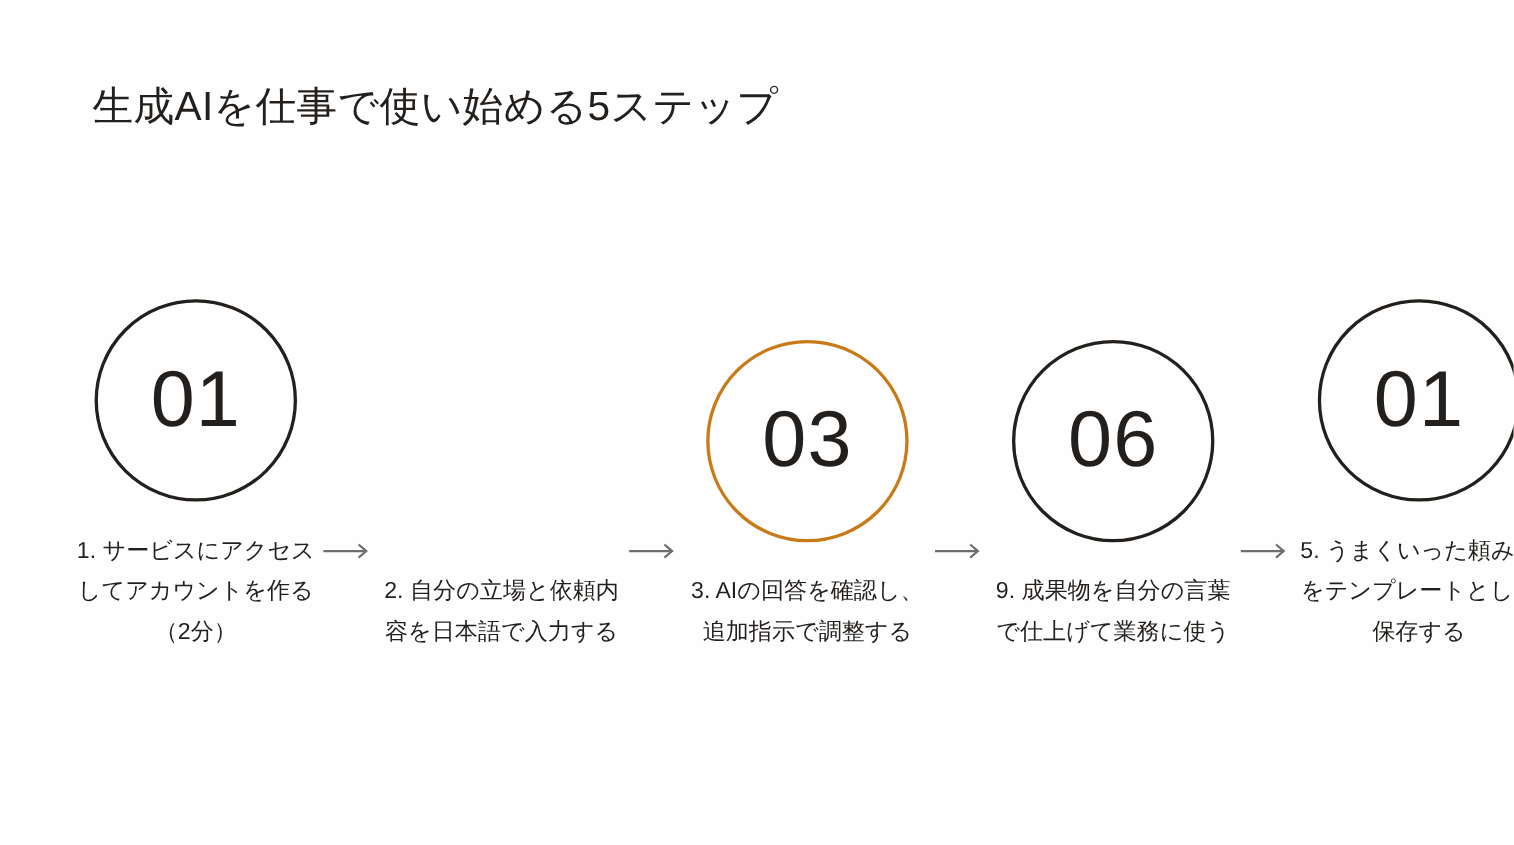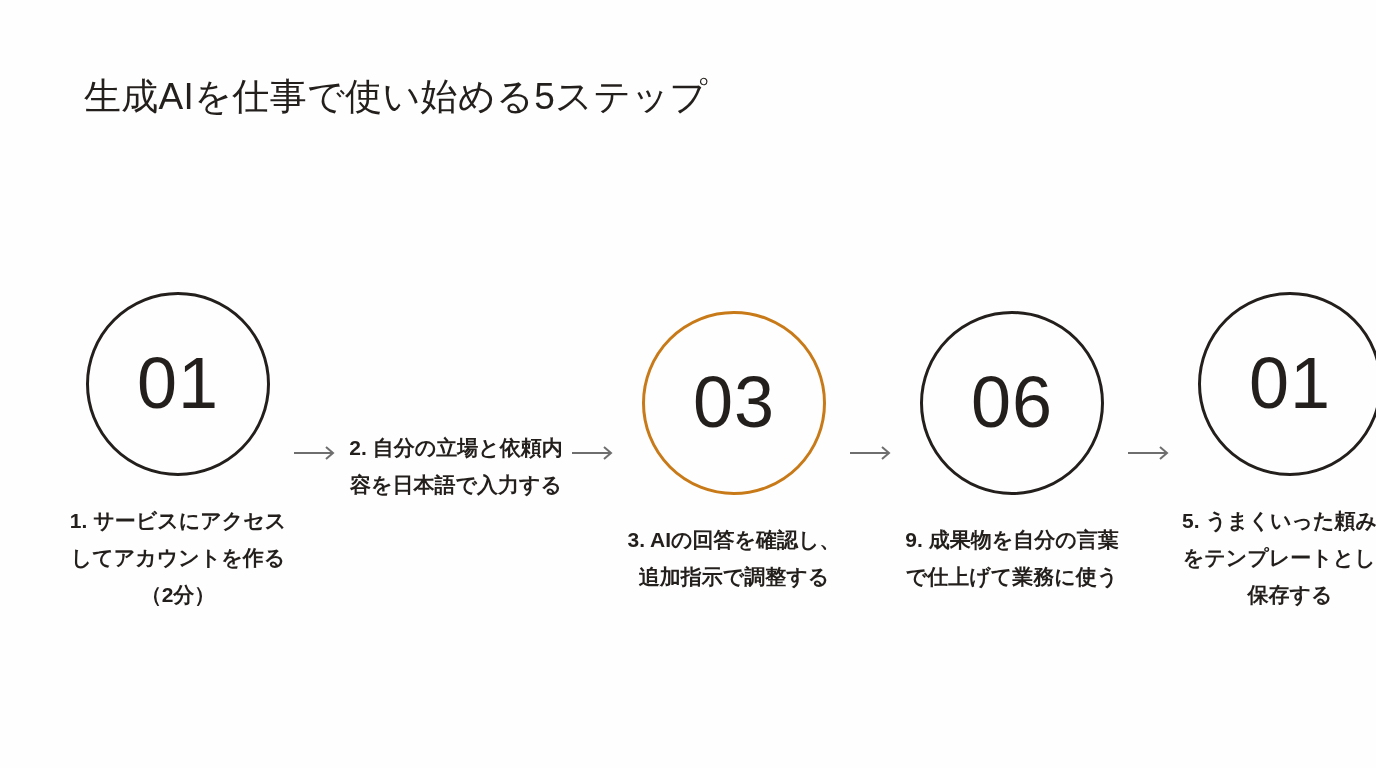--- a/index.html
+++ b/index.html
@@ -32,25 +32,25 @@
     letter-spacing: 0.3px;
     line-height: 1.25;
     color: #231f1c;
     white-space: nowrap;
   }
 
   
   .steps-row {
     position: absolute;
     left: 62px;
-    top: 292px;
+    top: 272px;
     width: 1252px;
     display: flex;
     flex-direction: row;
-    align-items: center;
+    align-items: flex-end;
     justify-content: space-between;
   }
 
   .step {
     width: 232px;
     display: flex;
     flex-direction: column;
     align-items: center;
     flex: 0 0 auto;
   }
@@ -79,21 +79,21 @@
     letter-spacing: 1px;
     transform: translateY(-1px);
   }
 
   .step-caption {
     margin-top: 26px;
     width: 226px;
     text-align: center;
     font-size: 21px;
     line-height: 37px;
-    font-weight: 700;
+    font-weight: 400;
     color: #231f1c;
     word-break: normal;
   }
 
   
   .step-arrow {
     flex: 0 0 auto;
     width: 46px;
     height: 184px;
     display: flex;

